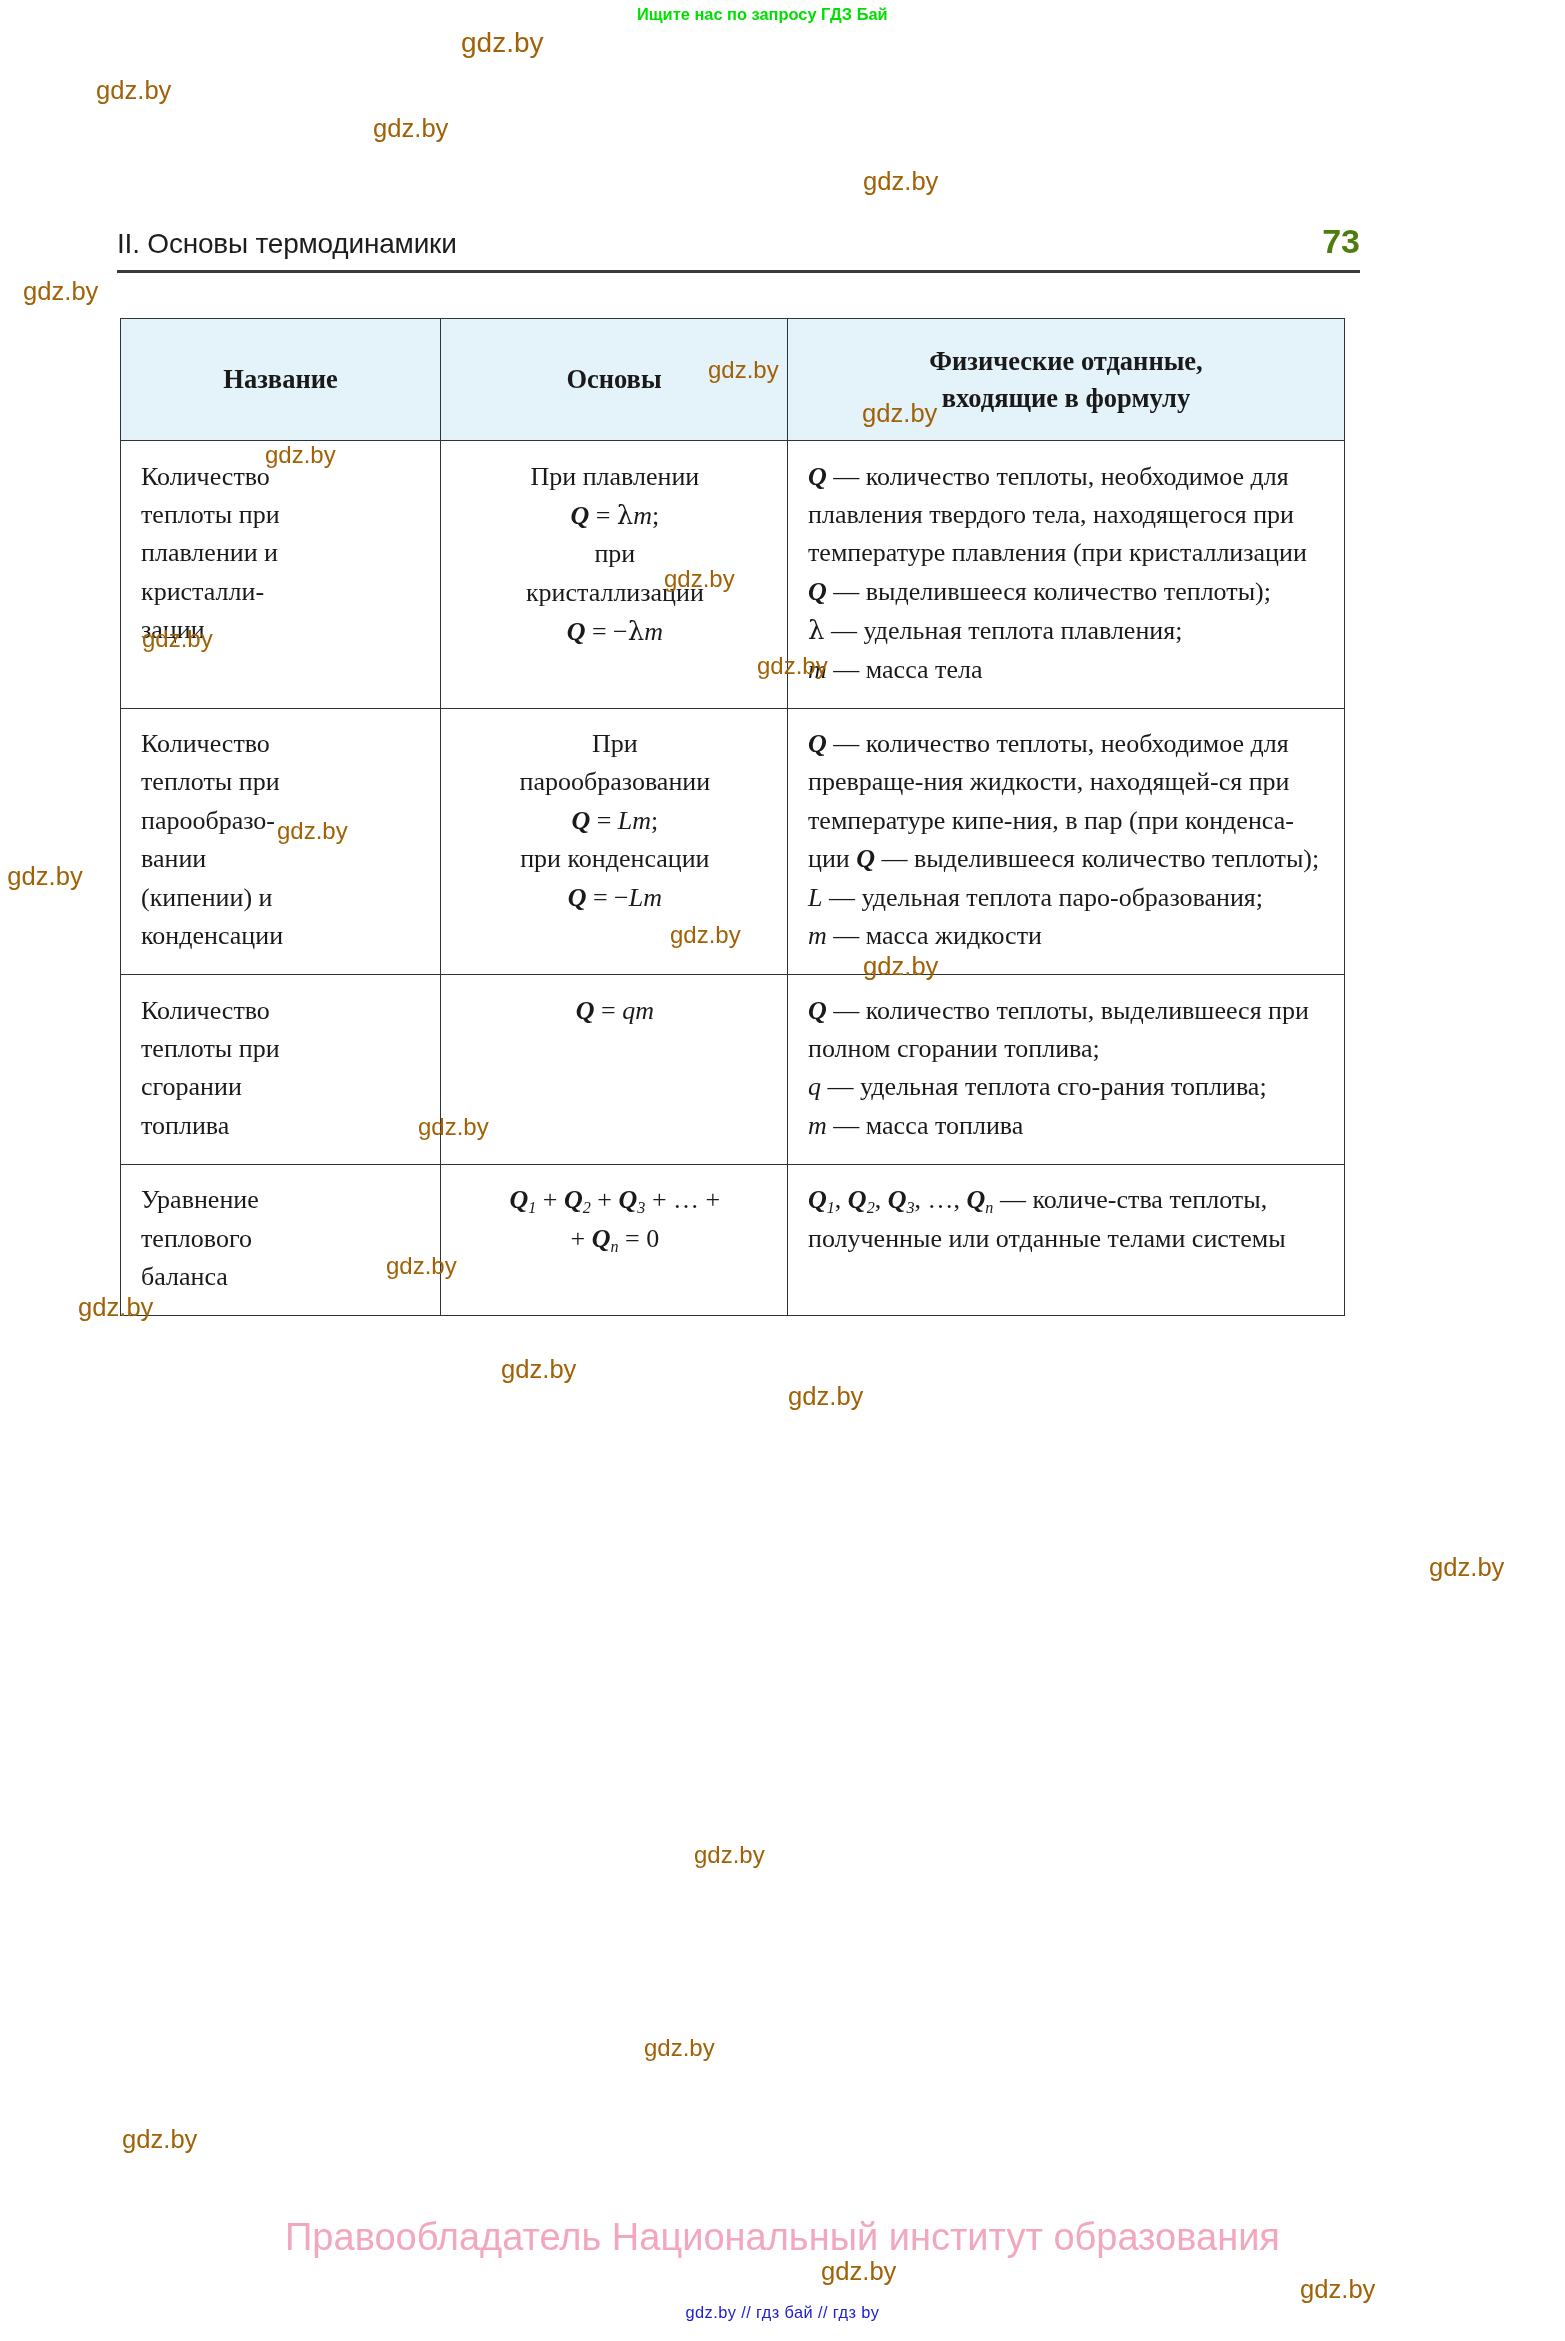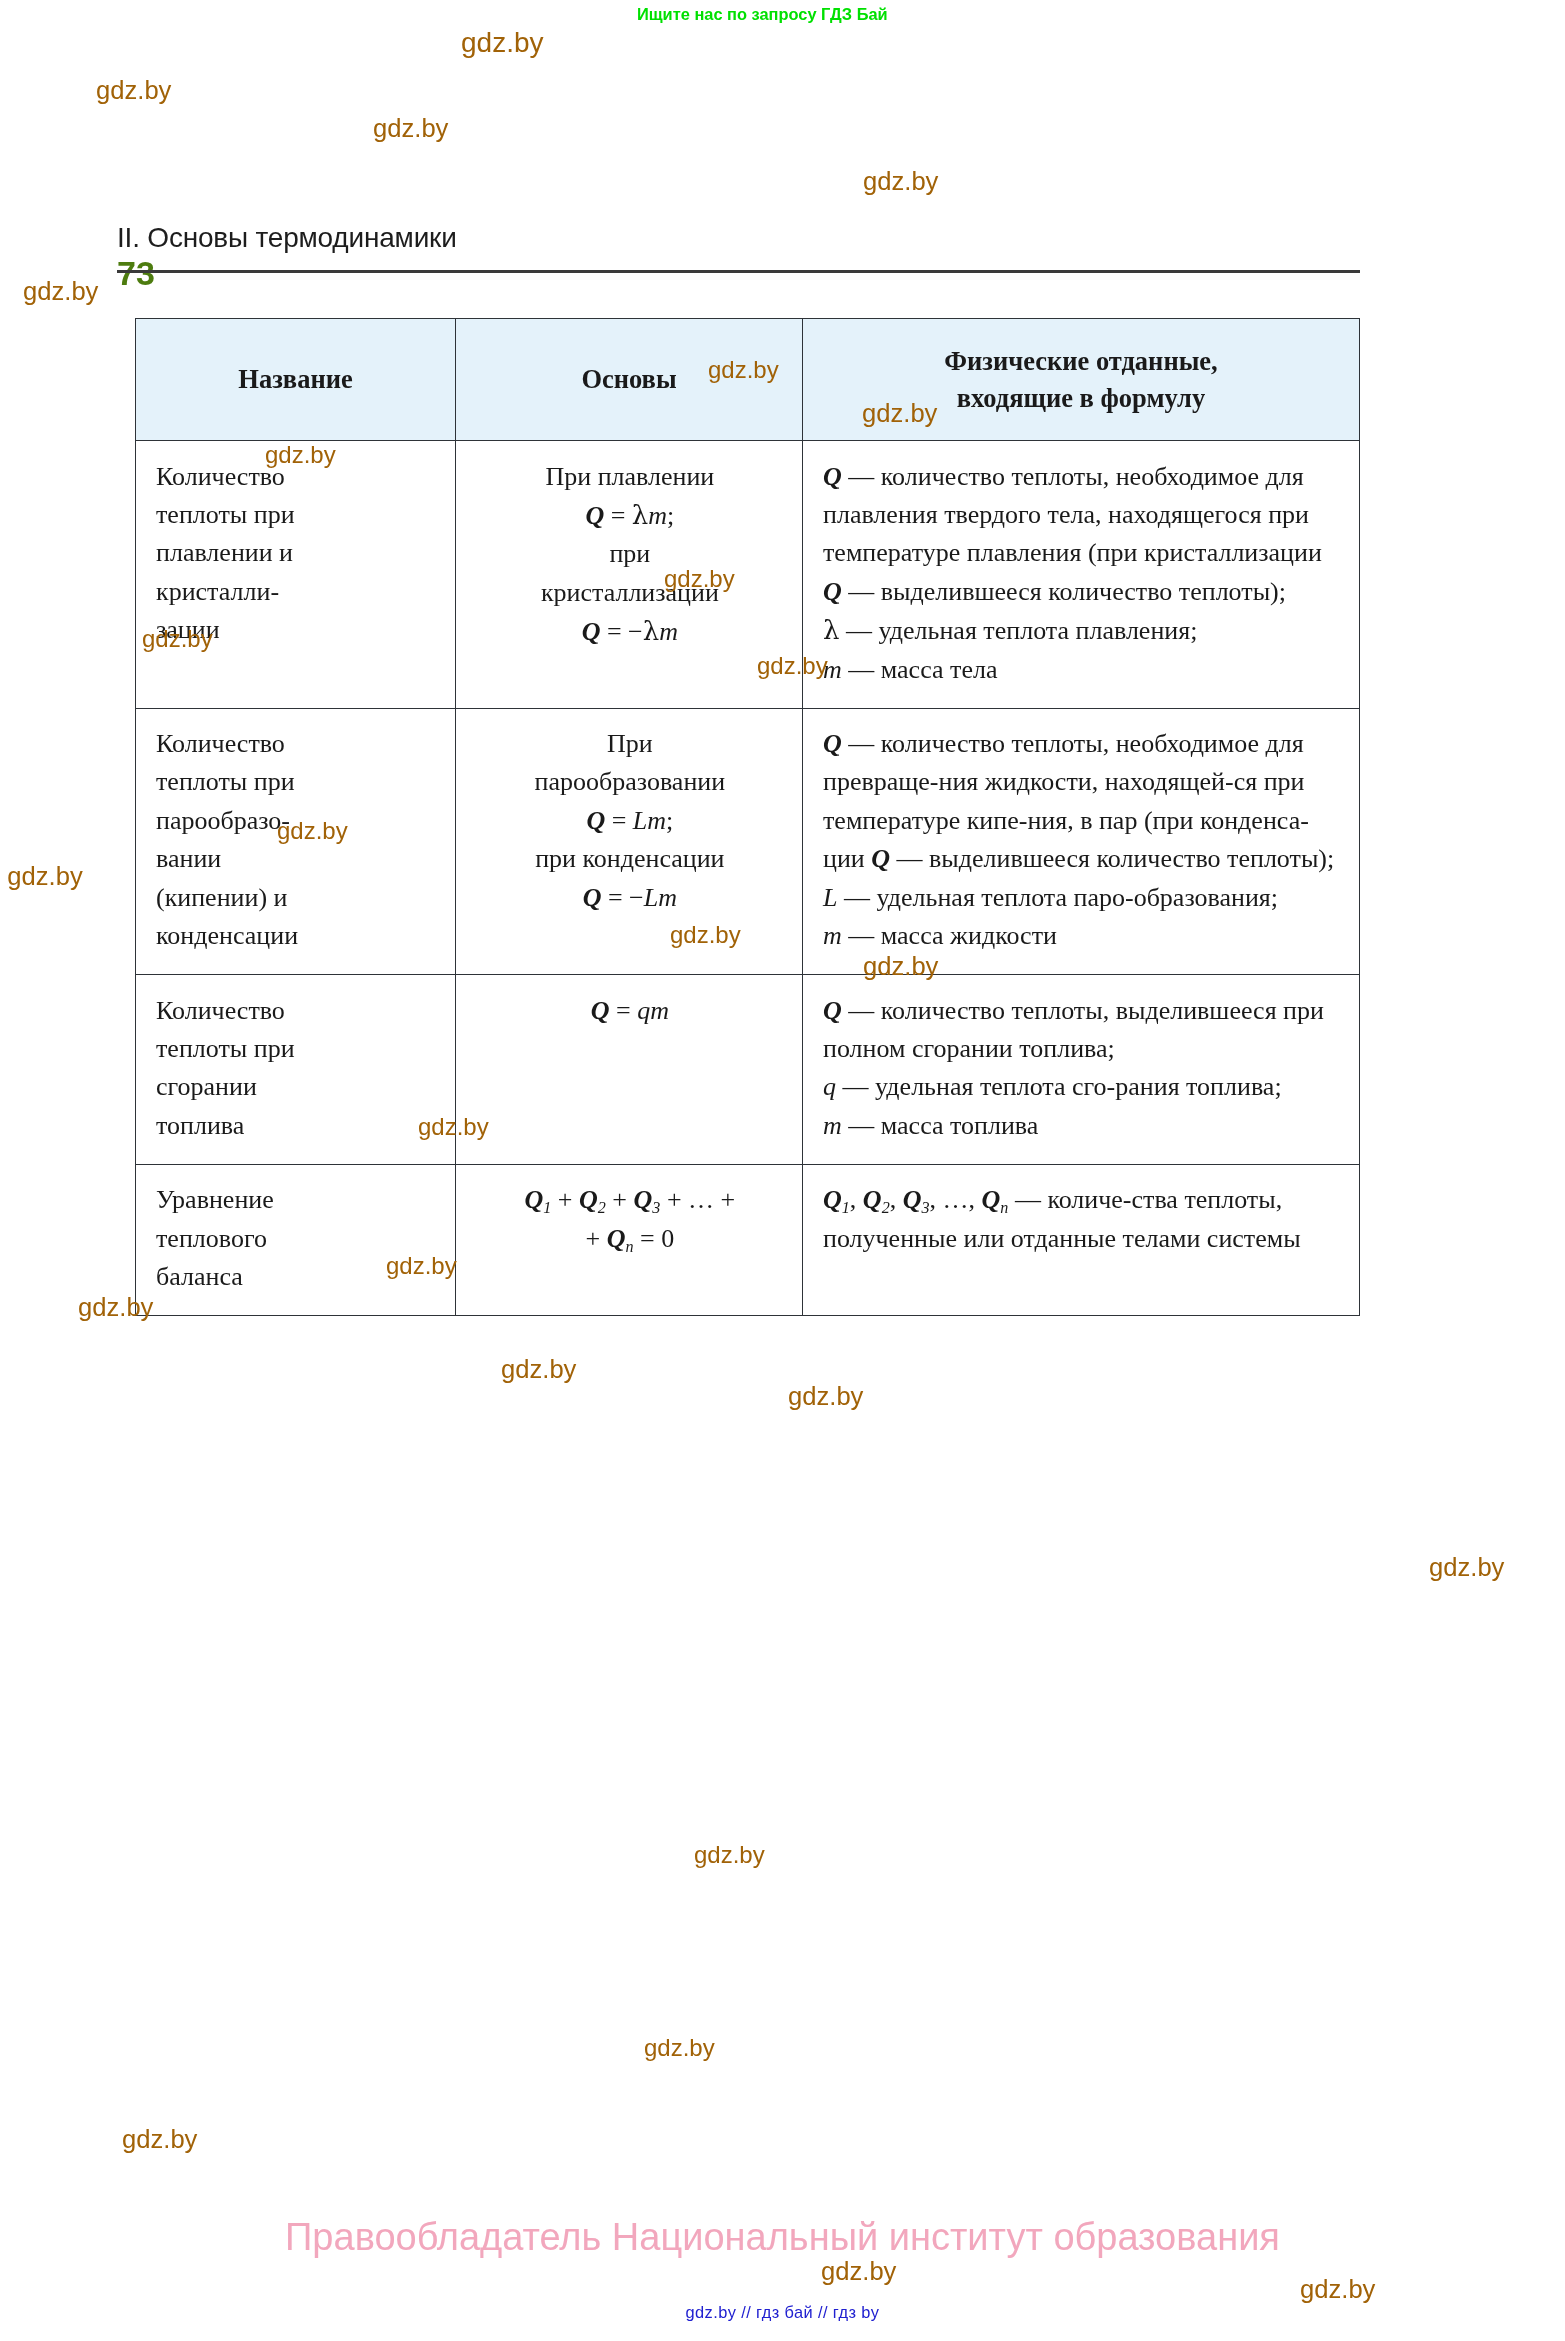--- a/index.html
+++ b/index.html
@@ -37,21 +37,20 @@
   
   #running-head {
     position: absolute;
     left: 117px;
     top: 222px;
     width: 1243px;
     display: flex;
     justify-content: space-between;
     align-items: baseline;
     font-family: "Liberation Sans", sans-serif;
-    flex-direction: column;
   }
   #running-head .rh-title {
     font-size: 28px;
     color: #1d1d1d;
     letter-spacing: -0.2px;
   }
   #running-head .rh-page {
     font-size: 34px;
     font-weight: bold;
     color: #4d7c0f;
@@ -61,21 +60,21 @@
     left: 117px;
     top: 270px;
     width: 1243px;
     height: 2.7px;
     background: #3a3a3a;
   }
 
   
   #formula-table {
     position: absolute;
-    left: 135px;
+    left: 120px;
     top: 318px;
     width: 1224px;
     border-collapse: collapse;
     table-layout: fixed;
   }
   #formula-table td, #formula-table th {
     border: 1.8px solid #2e3338;
     vertical-align: top;
     padding: 16.4px 18.3px 18.3px 20px;
     font-size: 26px;

